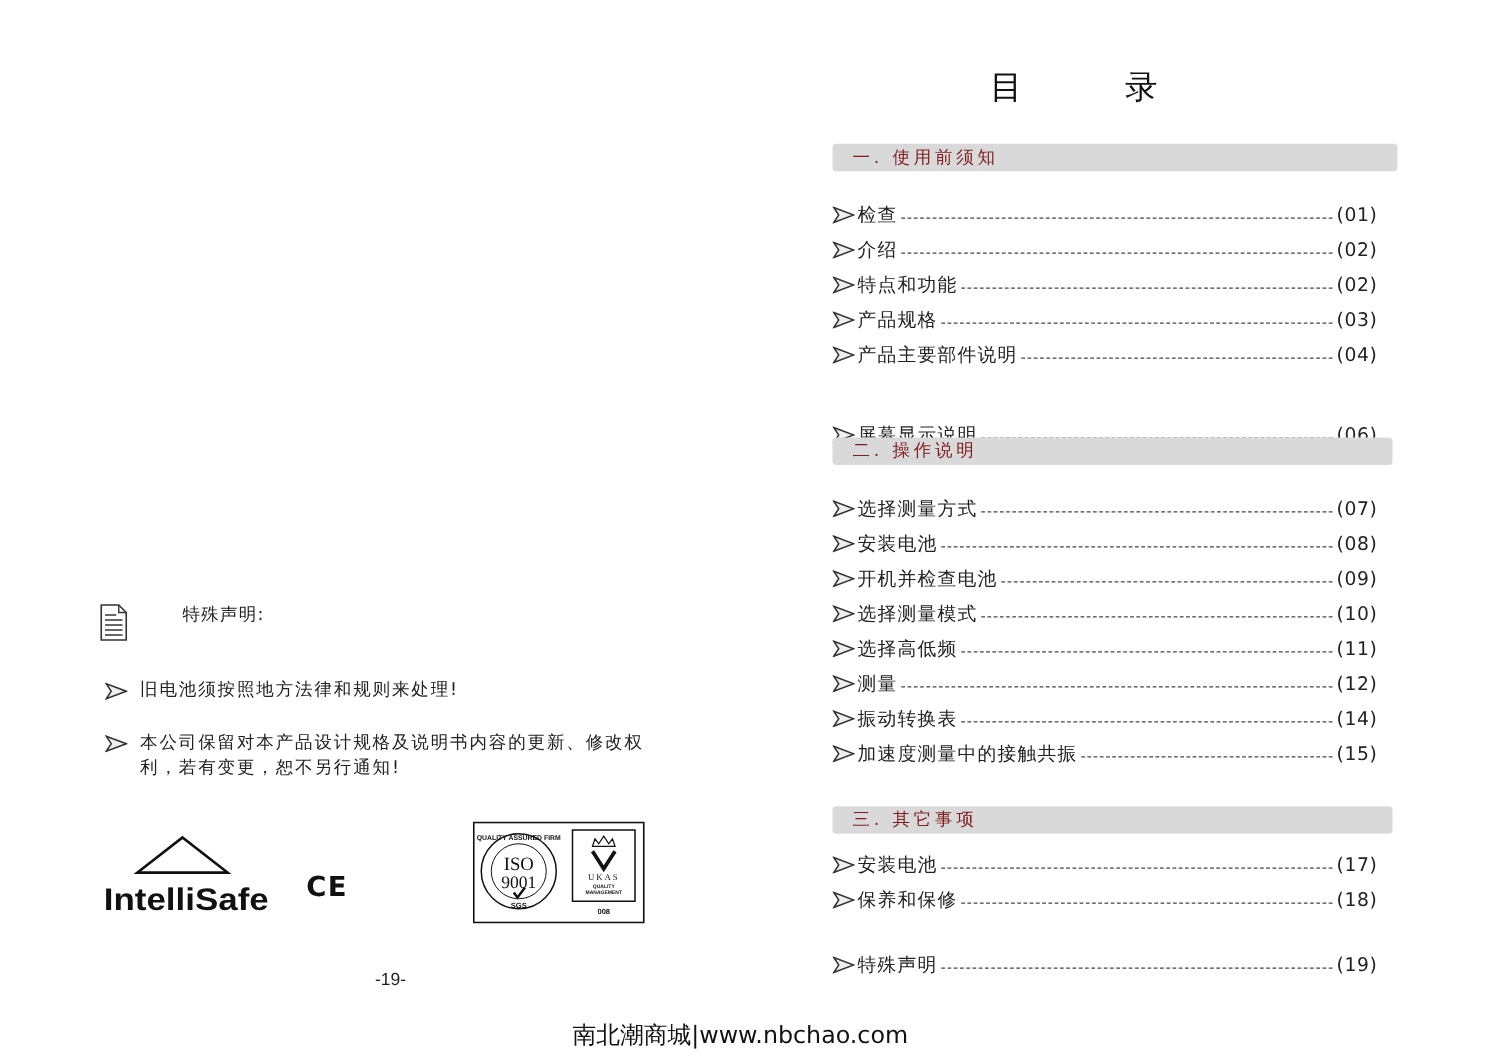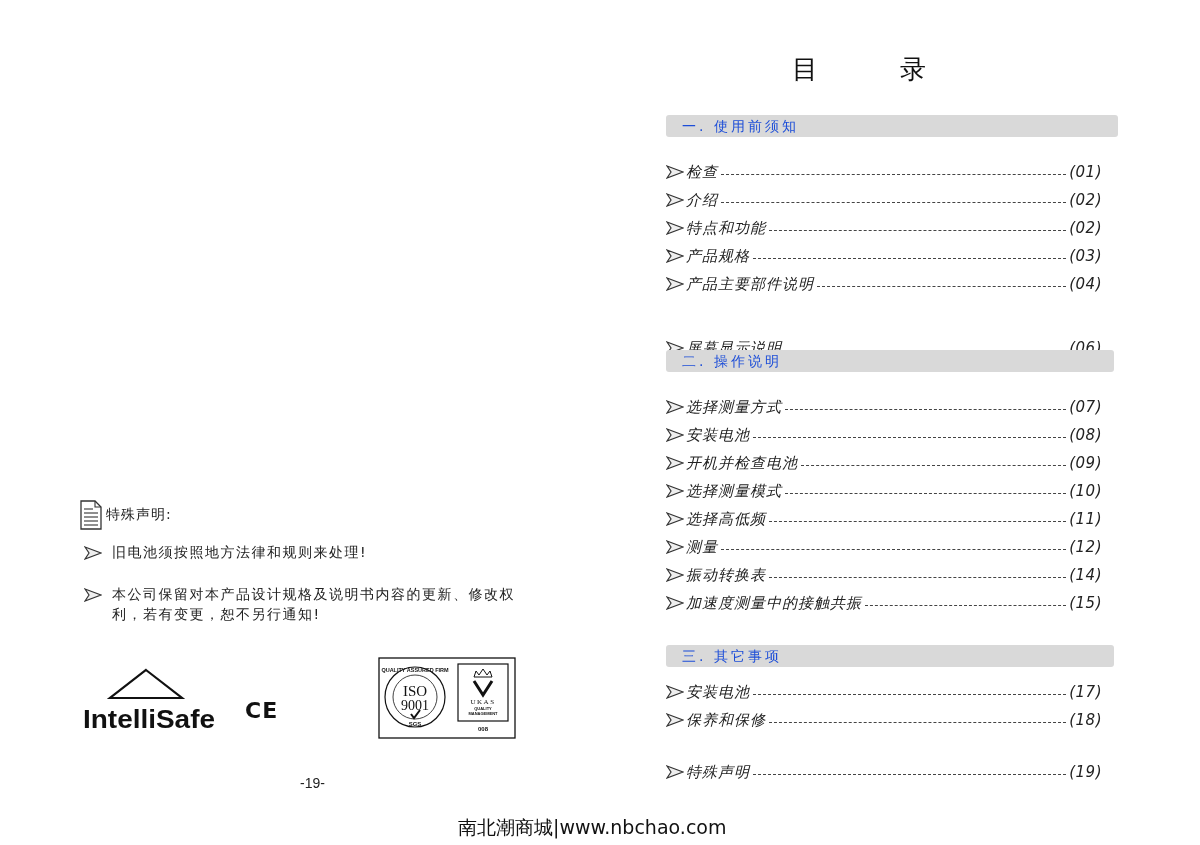--- a/index.html
+++ b/index.html
@@ -8,34 +8,34 @@
 
   
   .toc-title { position:absolute; top:52px; left:790px; width:150px; height:36px; }
   .toc-title span { position:absolute; top:0; font-size:26px; color:#111; }
   .toc-title .c1 { left:2px; }
   .toc-title .c2 { left:110px; }
 
   .section-bar { position:absolute; left:666px; width:452px; height:22px;
                  background:#d9d9d9; border-radius:3px;
                  font-size:14px; line-height:22px; padding-left:16px;
-                 box-sizing:border-box; letter-spacing:3px; color:#1d4ed8; }
+                 box-sizing:border-box; letter-spacing:3px; color:#7f1d1d; }
 
   .toc-row { position:absolute; left:666px; width:436px; height:22px;
-             display:flex; align-items:center; font-size:15px; color:#222;font-style:italic; }
+             display:flex; align-items:center; font-size:15px; color:#222; }
   .toc-row .arrow { width:18px; height:14px; flex:0 0 auto; margin-right:2px; }
   .toc-row .label { flex:0 0 auto; white-space:nowrap; letter-spacing:1px; }
   .toc-row .leader { flex:1 1 auto; overflow:hidden; white-space:nowrap;
                      border-bottom:1px dashed #444; height:0; margin:0 3px;
                      align-self:center; position:relative; top:2px; }
   .toc-row .page { flex:0 0 auto; font-family:"DejaVu Sans", sans-serif;
                    font-size:15px; letter-spacing:0.5px; }
 
   
-  .notice-head { position:absolute; left:80px; top:500px; display:flex; align-items:center; }
+  .notice-head { position:absolute; left:80px; top:483px; display:flex; align-items:flex-start;gap:40px; }
   .notice-head .doc-icon { width:22px; height:30px; }
   .notice-head .txt { font-size:14px; margin-left:4px; margin-bottom:1px; letter-spacing:1px; }
 
   .notice-item { position:absolute; left:84px; width:450px; display:flex; font-size:14px;
                  line-height:20px; letter-spacing:1.5px; }
   .notice-item .arrow { width:18px; height:14px; margin-top:4px; margin-right:10px; flex:0 0 auto; }
 
   .logo-intellisafe { position:absolute; left:82px; top:667px; width:135px; height:66px; }
   .logo-ce { position:absolute; left:245px; top:698px; font-size:22px; font-weight:bold;
              letter-spacing:1px; color:#111; }

